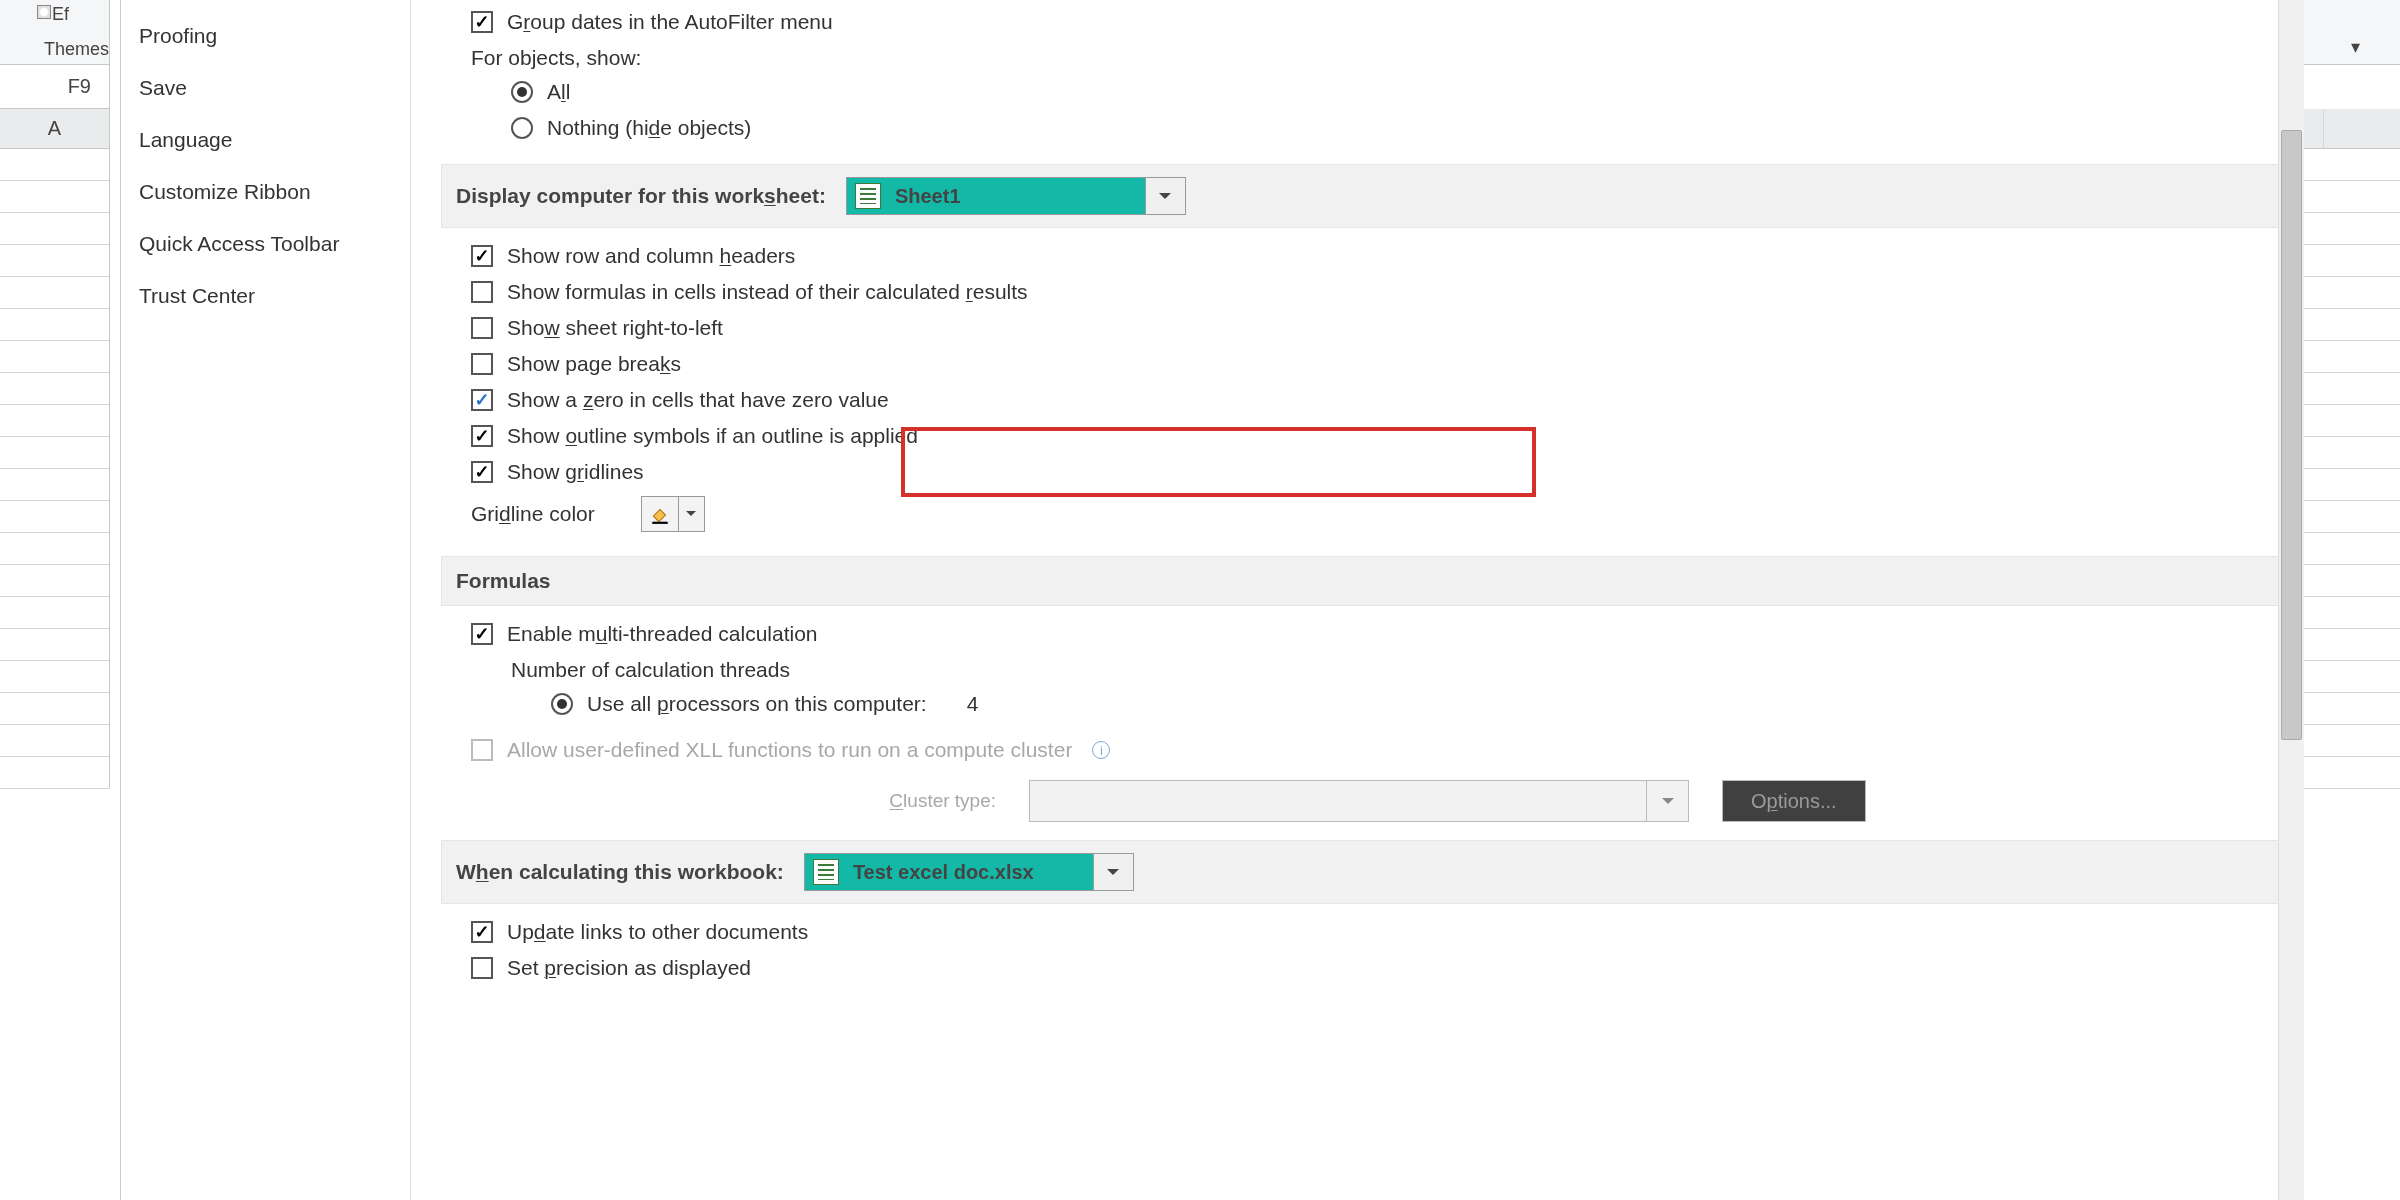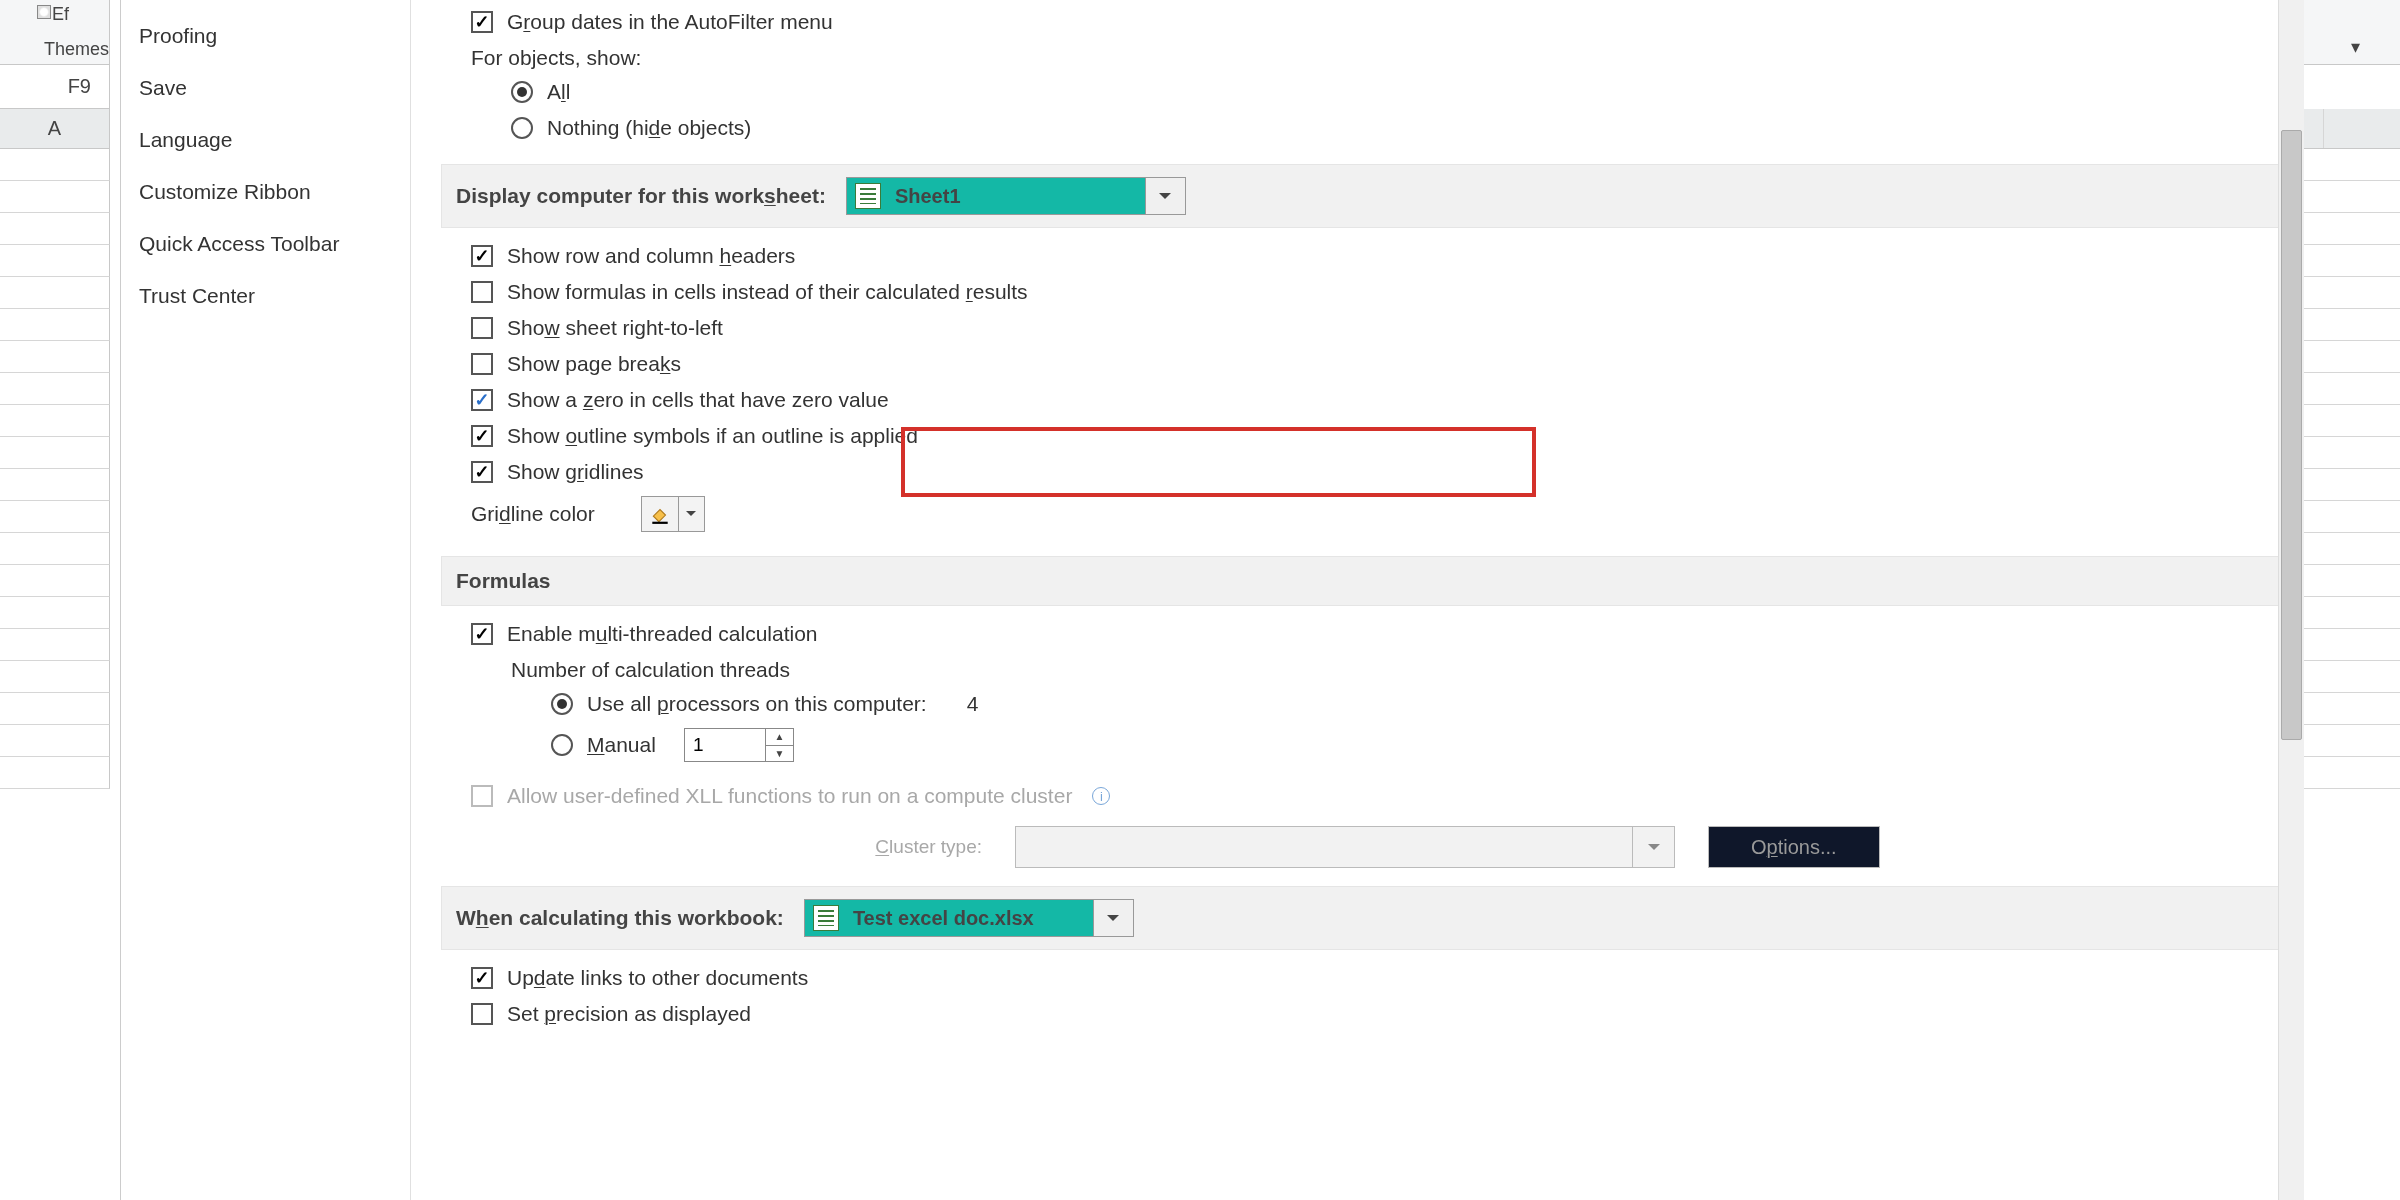--- a/index.html
+++ b/index.html
@@ -132,21 +132,21 @@
 .spinner input{border:none;width:80px;padding:0 8px;font-size:19px;outline:none;}
 .spinner .arrows{width:28px;border-left:1px solid #888;display:flex;flex-direction:column;}
 .spinner .arrows span{flex:1;display:flex;align-items:center;justify-content:center;font-size:10px;color:#444;}
 .spinner .arrows span:first-child{border-bottom:1px solid #888;}
 .disabled-text{color:#a8a8a8;}
 .info-icon{width:18px;height:18px;border:1px solid #7aa7d9;border-radius:50%;display:inline-flex;align-items:center;justify-content:center;color:#7aa7d9;font-size:13px;margin-left:6px;}
 .cluster-row{display:flex;align-items:center;gap:33px;padding:12px 0 0 30px;justify-content:center;}
 .cluster-select{flex:0 0 660px;height:42px;border:1px solid #bbb;background:#f2f2f2;display:flex;}
 .cluster-select .ar{width:42px;border-left:1px solid #bbb;margin-left:auto;display:flex;align-items:center;justify-content:center;}
 .cluster-select .ar::after{content:"";border:6px solid transparent;border-top-color:#888;margin-top:5px;}
-.opt-btn{height:42px;padding:0 42px;border:1px solid #bbb;background:#0f172a;color:#9a9a9a;font-size:20px;}
+.opt-btn{height:42px;padding:0 28px;border:1px solid #bbb;background:#404040;color:#9a9a9a;font-size:20px;}
 .scrollbar{position:absolute;right:0;top:0;bottom:0;width:26px;background:#f0f0f0;border-left:1px solid #ddd;}
 .scrollbar .thumb{position:absolute;left:2px;right:2px;top:130px;height:610px;background:#c8c8c8;border:1px solid #aaa;border-radius:2px;}
 </style>
 </head>
 <body>
 
 <div class="background-grid">
   <div class="ribbon-frag">
     <span class="dot"></span>
     <span class="eff">Ef</span>
@@ -305,31 +305,20 @@
         <span class="checkbox checked black"></span>
         <span><span>Enable m</span><span class="under">u</span><span>lti-threaded calculation</span></span>
       </div>
       <div class="sublabel">Number of calculation threads</div>
       <div class="radio-line indent2">
         <span class="radio checked"></span>
         <span><span>Use all </span><span class="under">p</span><span>rocessors on this computer:</span></span>
         <span style="width:12px"></span>
         <span>4</span>
       </div>
-      <div class="radio-line indent2">
-        <span class="radio"></span>
-        <span><span class="under">M</span><span>anual</span></span>
-        <span class="spinner">
-          <input value="1" style="">
-          <span class="arrows">
-              <span>▲</span>
-              <span>▼</span>
-            </span>
-        </span>
-      </div>
       <div class="check-line disabled-text" style="padding-top:16px">
         <span class="checkbox disabled"></span>
         <span>Allow user-defined XLL functions to run on a compute cluster</span>
         <span class="info-icon">i</span>
       </div>
     </div>
     <div class="cluster-row">
       <span class="disabled-text"><span class="under">C</span><span>luster type:</span></span>
       <span class="cluster-select">
           <span class="ar"></span>

